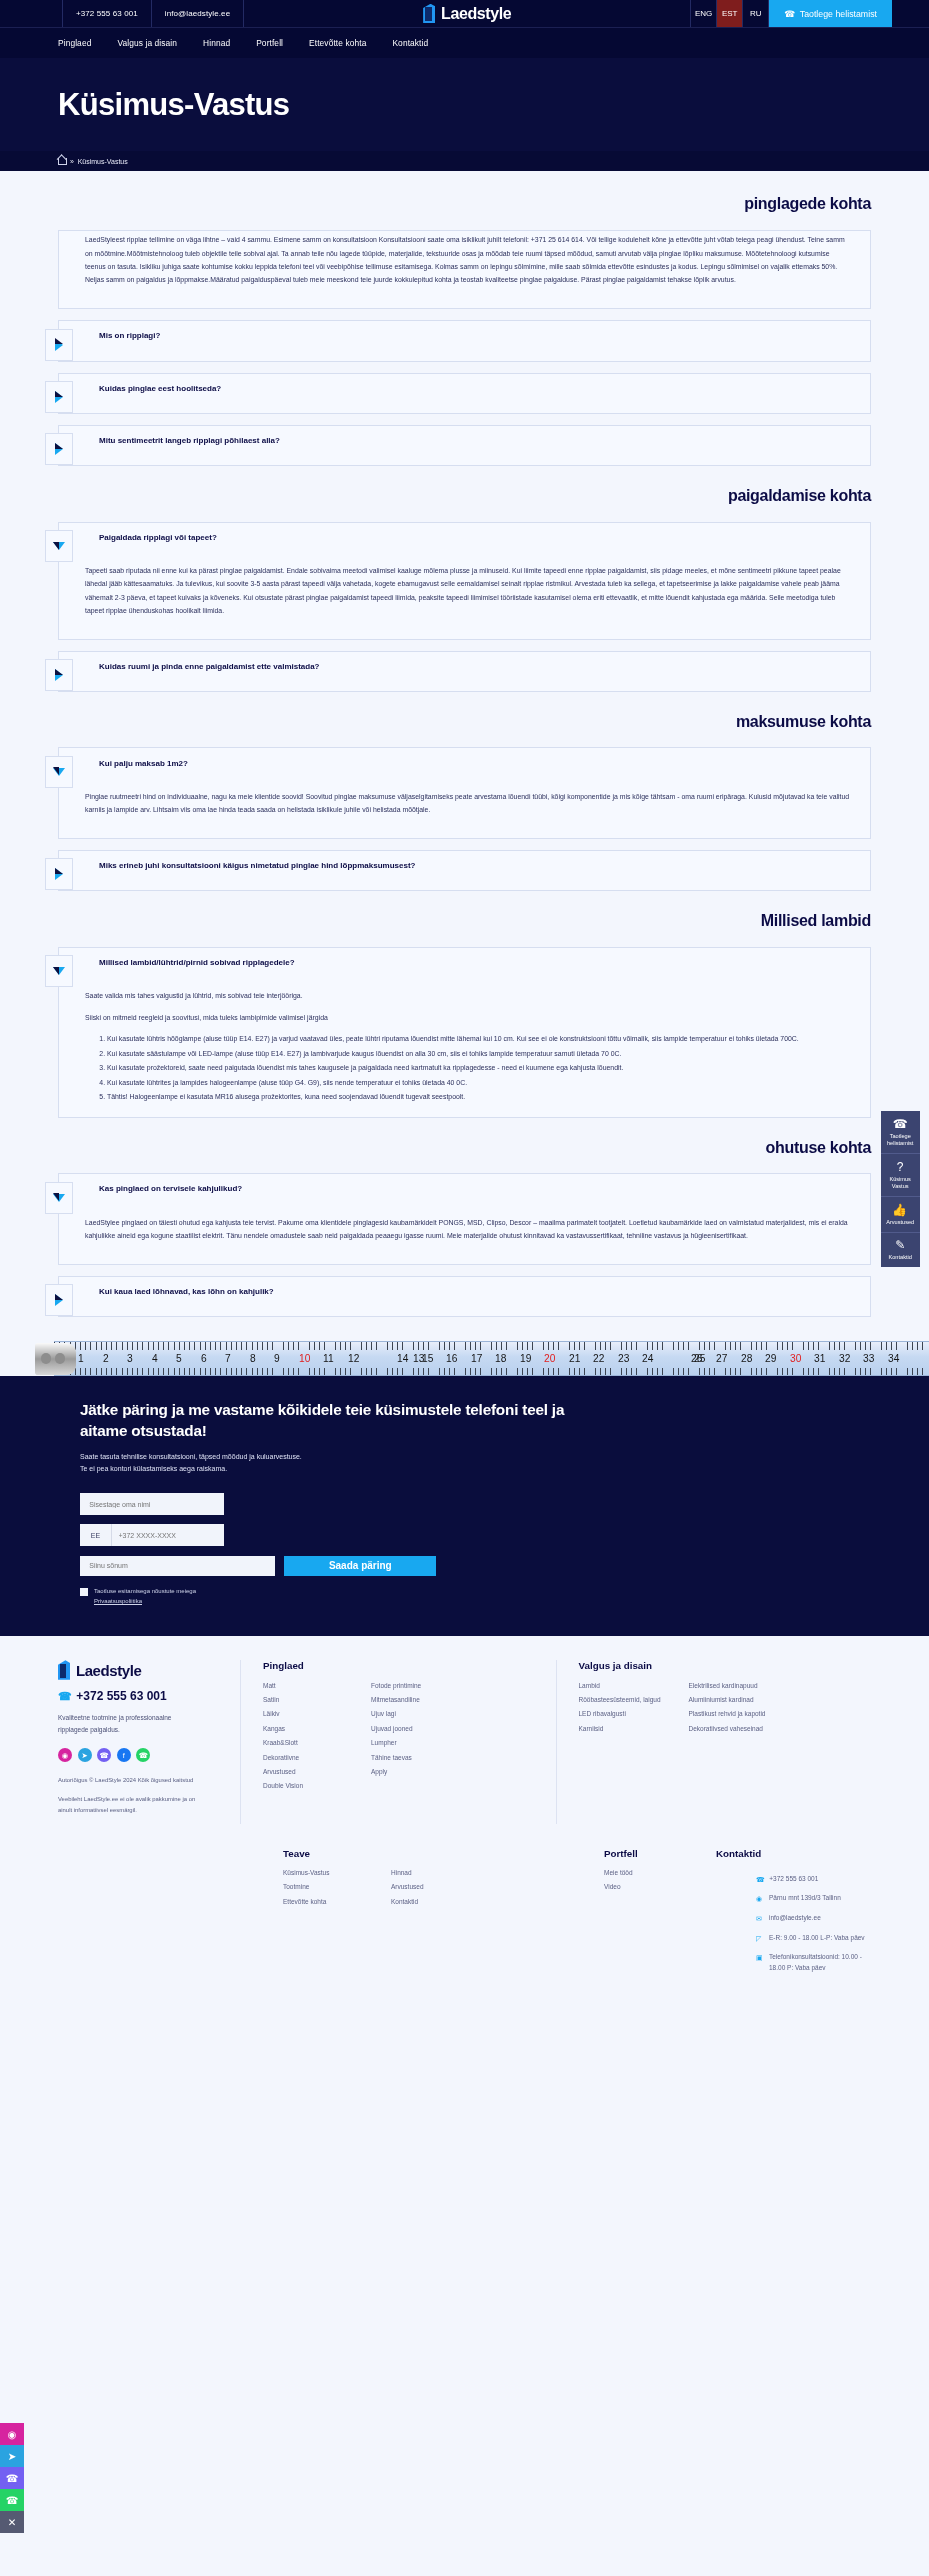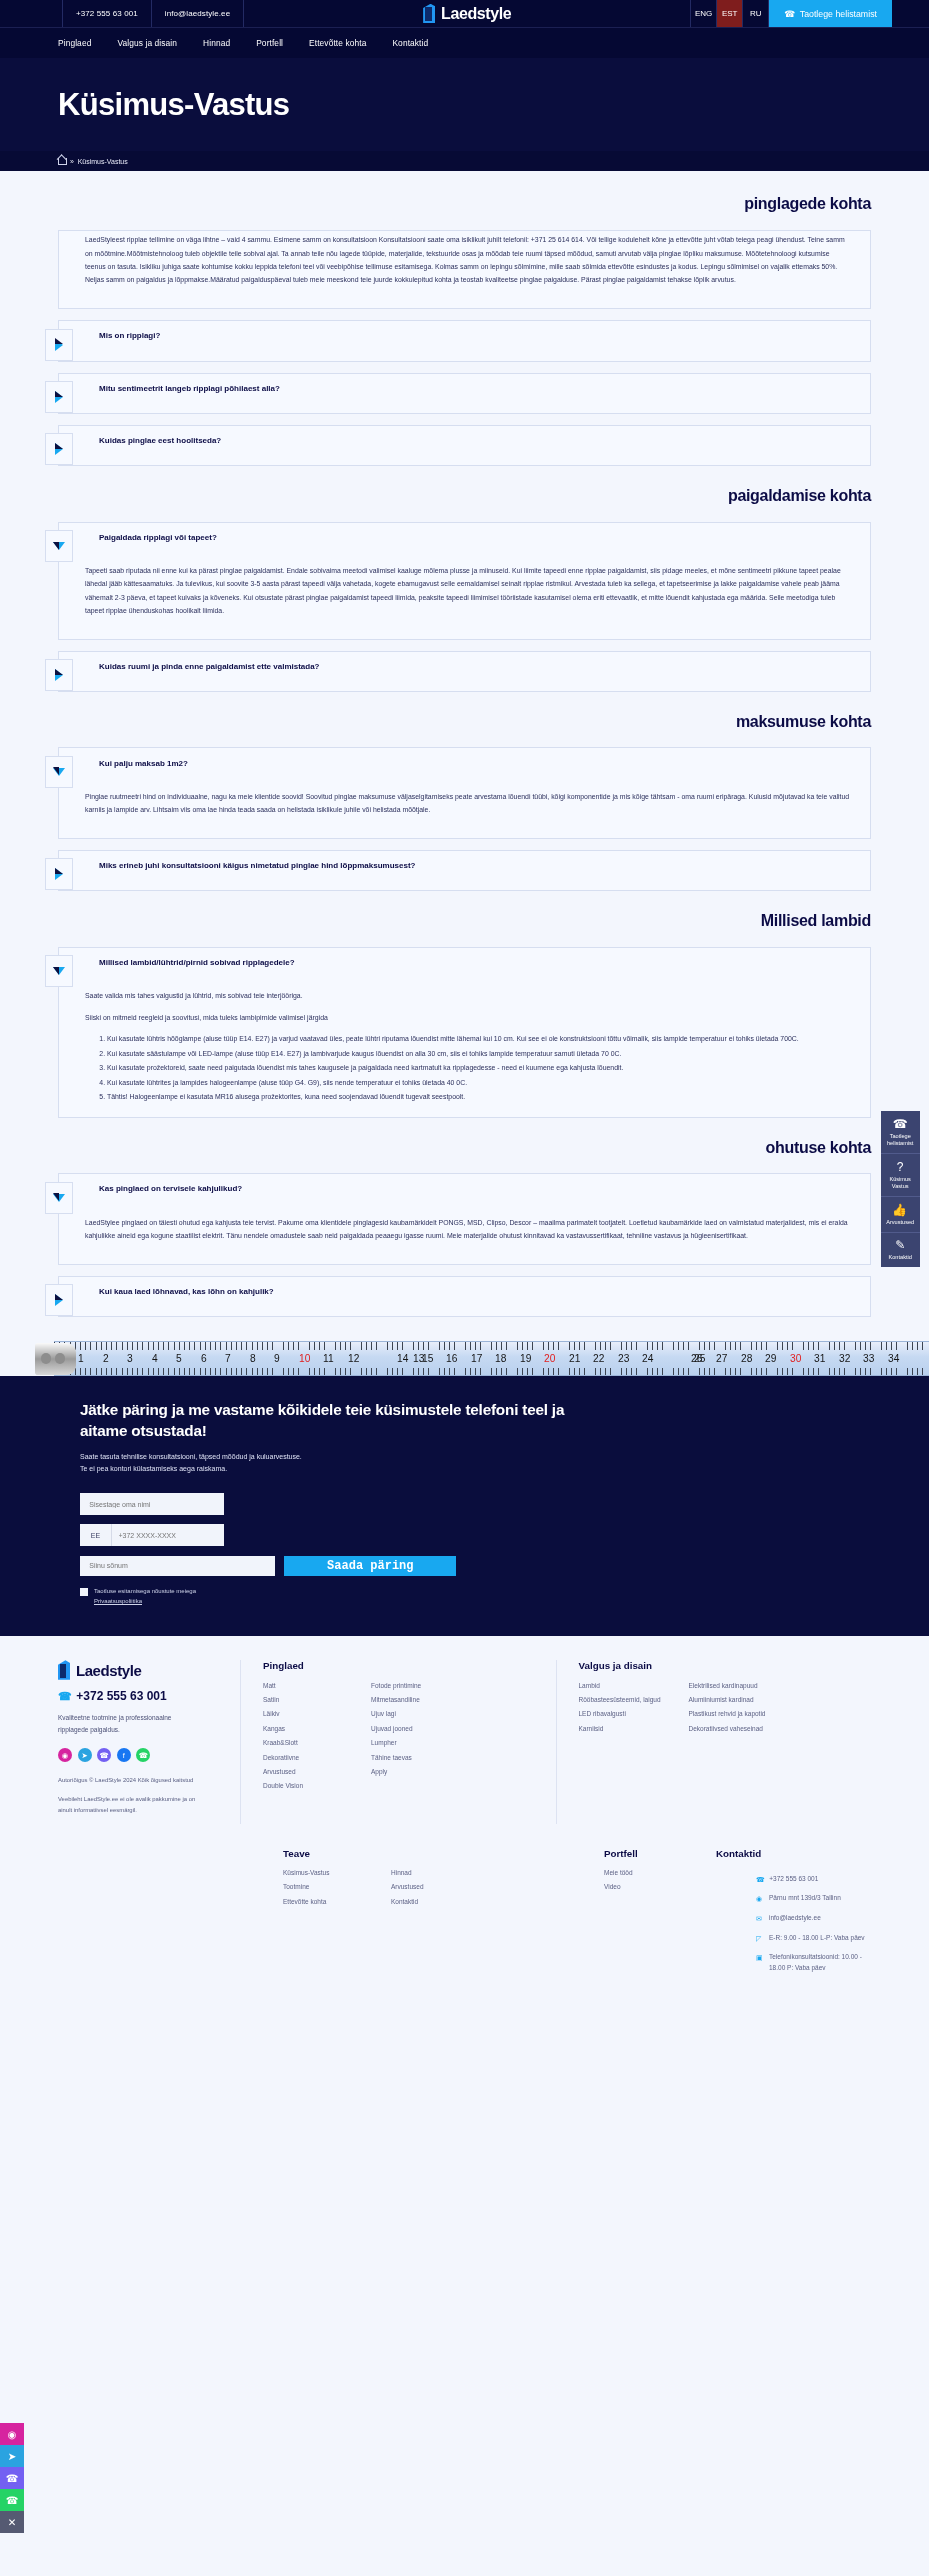--- a/index.html
+++ b/index.html
@@ -215,22 +215,22 @@
   .phone-num{
     flex:1;border:none;background:transparent;font-size:7px;color:#8a8fae;padding:0 6.5px;
     font-family:"Liberation Sans",sans-serif;
   }
   .submit-row{ display:flex;gap:9.3px;align-items:center;margin-bottom:11px; }
   .cta-msg{
     width:195px;height:20.4px;background:#f1f4fb;border:none;font-size:7px;
     color:#8a8fae;padding:0 9.3px;font-family:"Liberation Sans",sans-serif;
   }
   .cta-submit{
-    width:172px;height:20.4px;background:#18a8f0;border:none;color:#fff;
-    font-size:12px;font-weight:700;cursor:pointer;font-family:Liberation Mono, monospace;
+    width:152px;height:20.4px;background:#18a8f0;border:none;color:#fff;
+    font-size:10px;font-weight:700;cursor:pointer;font-family:Liberation Sans, sans-serif;
   }
   .consent{ display:flex;gap:5.6px;align-items:flex-start;margin-top:3.7px;}
   .consent .cb{ width:8.4px;height:8.4px;background:#f1f4fb;flex:0 0 8.4px;margin-top:0.9px;}
   .consent-txt{ font-size:6px;line-height:1.6;color:#cfd4ea; }
   .consent-txt a{ color:#cfd4ea;text-decoration:underline; }
 
   
   footer{ background:#f3f6fd;padding:24px 0 28px 0; }
   .f-grid{ display:flex;padding:0 58px; }
   .f-col-brand{ width:182px;padding-right:16.7px; }
@@ -345,30 +345,30 @@
         </div>
       <div class="acc-q">Mis on ripplagi?</div>
     </div>
   </div>
 
   <div class="acc">
     <div class="acc-head">
       <div class="acc-toggle">
           <i class="tri-right"></i>
         </div>
+      <div class="acc-q">Kuidas pinglae eest hoolitseda?</div>
+    </div>
+  </div>
+
+  <div class="acc">
+    <div class="acc-head">
+      <div class="acc-toggle">
+          <i class="tri-right"></i>
+        </div>
       <div class="acc-q">Mitu sentimeetrit langeb ripplagi põhilaest alla?</div>
-    </div>
-  </div>
-
-  <div class="acc">
-    <div class="acc-head">
-      <div class="acc-toggle">
-          <i class="tri-right"></i>
-        </div>
-      <div class="acc-q">Kuidas pinglae eest hoolitseda?</div>
     </div>
   </div>
 
   <h2 class="sec-title">paigaldamise kohta</h2>
 
   <div class="acc">
     <div class="acc-head">
       <div class="acc-toggle">
           <i class="tri-down"></i>
         </div>

